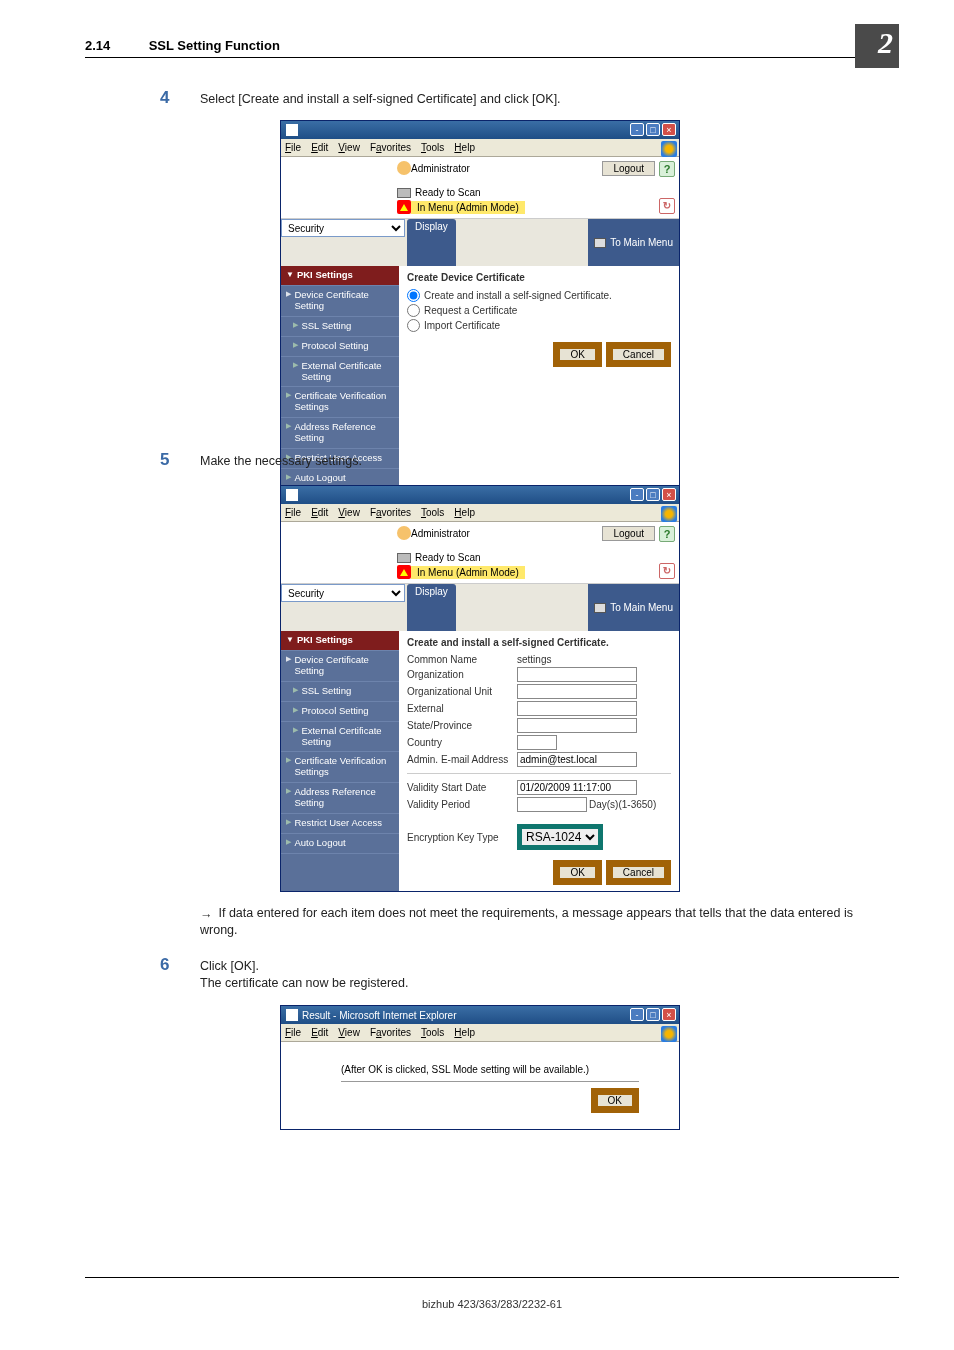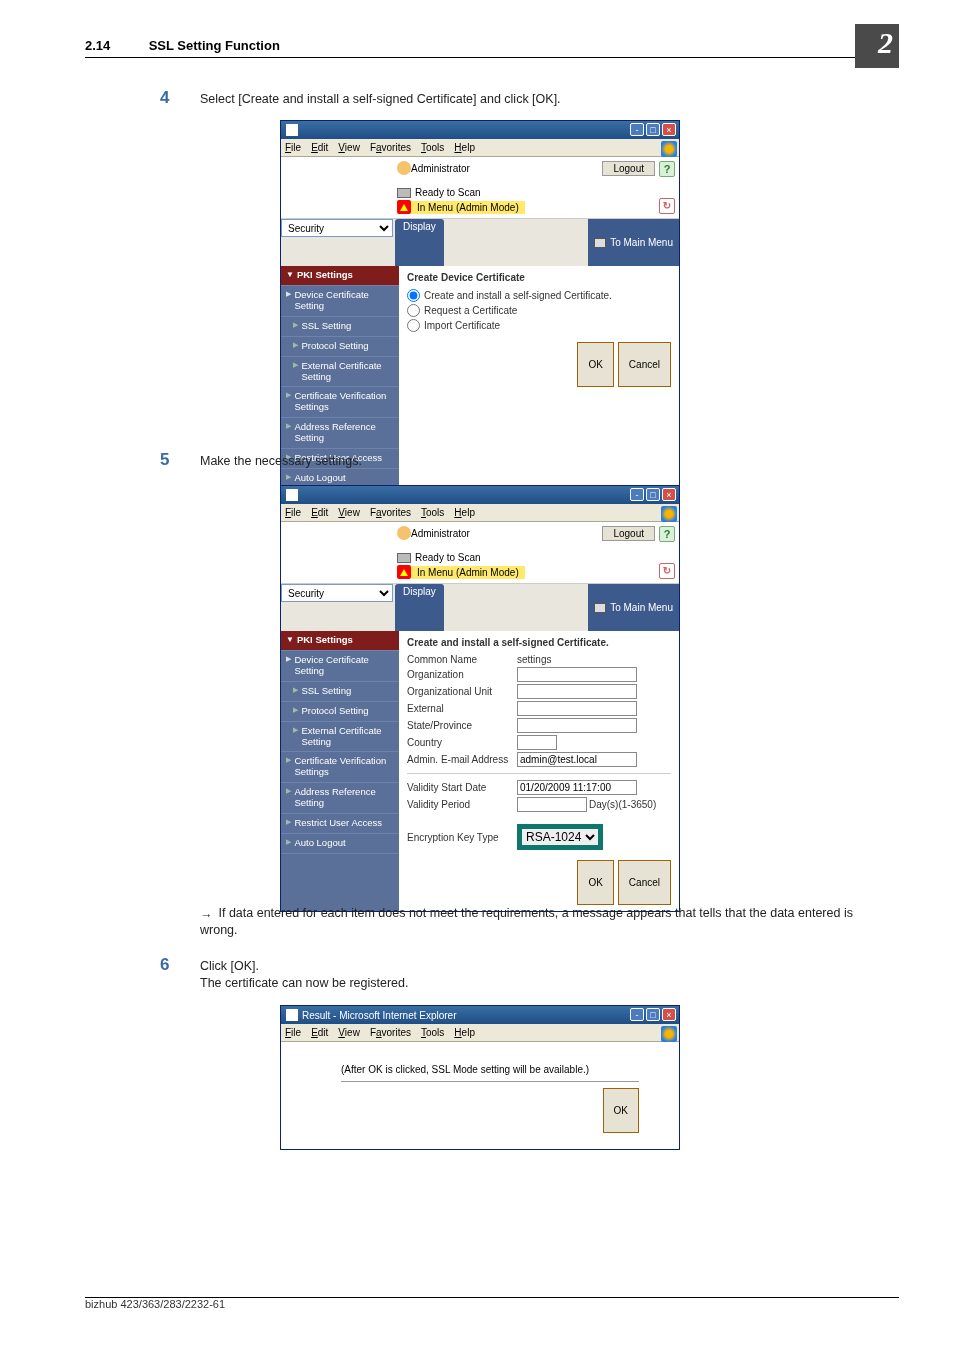--- a/index.html
+++ b/index.html
@@ -64,51 +64,51 @@
   .help-icn { position:absolute;right:4px;top:4px;width:16px;height:16px;border:1px solid #7a7;background:#d9f0d9;color:#2b7a2b;font-weight:bold;text-align:center;line-height:14px;font-size:11px;border-radius:2px;}
   .status-row { margin-left:110px; margin-top:12px; display:flex;align-items:center;gap:4px;}
   .printer-icn{width:14px;height:10px;background:#bbb;border:1px solid #666;}
   .mode-row { margin-left:110px; margin-top:2px; display:flex;align-items:center;}
   .warn-icn{width:14px;height:14px;background:#f00;border-radius:2px;display:flex;align-items:center;justify-content:center;}
   .warn-icn::before{content:"";width:0;height:0;border-left:4px solid transparent;border-right:4px solid transparent;border-bottom:7px solid #ff0;}
   .mode-banner { background:#ffe96b;color:#000;padding:1px 6px;font-size:10px; }
   .gear-icn { position:absolute; right:4px; bottom:4px; width:16px;height:16px;border:1px solid #c66;background:#fff;color:#c66;text-align:center;line-height:14px;font-weight:bold; border-radius:2px;}
 
   .tab-row { display:flex; }
-  .sec-select { width:112px; font-size:10px; border:1px solid #7a9ac9; height:18px; background:#fff; padding-left:2px; }
+  .sec-select { width:124px; font-size:10px; border:1px solid #7a9ac9; height:18px; background:#fff; padding-left:2px; }
   .disp-tab { background:#3d5a8c;color:#fff;padding:2px 8px;font-size:10px;border-top-left-radius:3px;border-top-right-radius:3px;margin-left:2px;}
   .main-menu-tab { margin-left:auto;background:#3d5a8c;color:#fff;padding:18px 6px;font-size:10px;display:flex;align-items:center;gap:4px;}
   .mm-icn{display:inline-block;width:12px;height:10px;background:#ddd;border:1px solid #555;}
 
   .cols { display:flex; }
   .side { width:118px; background:#5a7099; }
   .side-item { padding:4px 5px; color:#fff; font-size:9.5px; border-bottom:1px solid #6d83ac; display:flex;align-items:flex-start;gap:3px; line-height:1.15;}
   .side-item.head { background:#7f1d1d; font-weight:bold; }
   .side-item.head::before{content:"▼";font-size:8px;}
   .side-item.sub::before{content:"▶";font-size:7px;opacity:.8;}
   .side-item.sub2{ padding-left:12px; }
   .side-item.sub2::before{content:"▶";font-size:7px;opacity:.6;color:#c9edb9;}
   .side-item.plain::before{content:"▶";font-size:7px;opacity:.6;color:#c9edb9;}
 
   .content { flex:1; background:#fff; padding:6px 8px; font-size:10px; color:#333; }
   .content h4 { font-size:10px; font-weight:bold; margin-bottom:6px; }
   .radio-row{ display:flex; align-items:center; gap:4px; margin:2px 0; }
   .ok-cancel { display:flex; gap:4px; justify-content:flex-end; margin-top:10px;}
-  .btn { padding:16px 10px; font-size:10px; background:#e7e3d4; border:1px solid #a16207;}
+  .btn { padding:0 10px; font-size:10px; background:#e7e3d4; border:7px solid #a16207;}
 
   .form-row { display:flex; align-items:center; margin:2px 0; }
   .form-row .lbl{ width:110px; }
   .form-row input[type=text]{ width:120px; border:1px solid #888; font-size:10px; padding:1px 2px;}
   .form-row .val-narrow input{width:70px;text-align:right;}
   .hr{border:none;border-top:1px solid #ccc;margin:6px 0;}
 
   select.tiny{ font-size:12px; border:5px solid #0f766e;}
 
   
-  .footer { position:absolute; left:85px; right:55px; bottom:40px; border-top:1px solid #000; padding-top:0; font-size:11px; color:#333; display:flex; justify-content:flex-start;}
+  .footer { position:absolute; left:85px; right:55px; bottom:40px; border-top:1px solid #000; padding-top:20px; font-size:11px; color:#333; display:flex; justify-content:center;}
 
   
   .result-shell{ position:absolute; left:280px; width:400px; border:1px solid #0a246a; background:#fff; font-size:10px;}
   .result-body{ padding:22px 40px 16px 60px; color:#000;}
   .result-body hr{border:none;border-top:1px solid #999;margin:6px 0;}
 </style>
 </head>
 <body>
 
 <div class="section-line">

